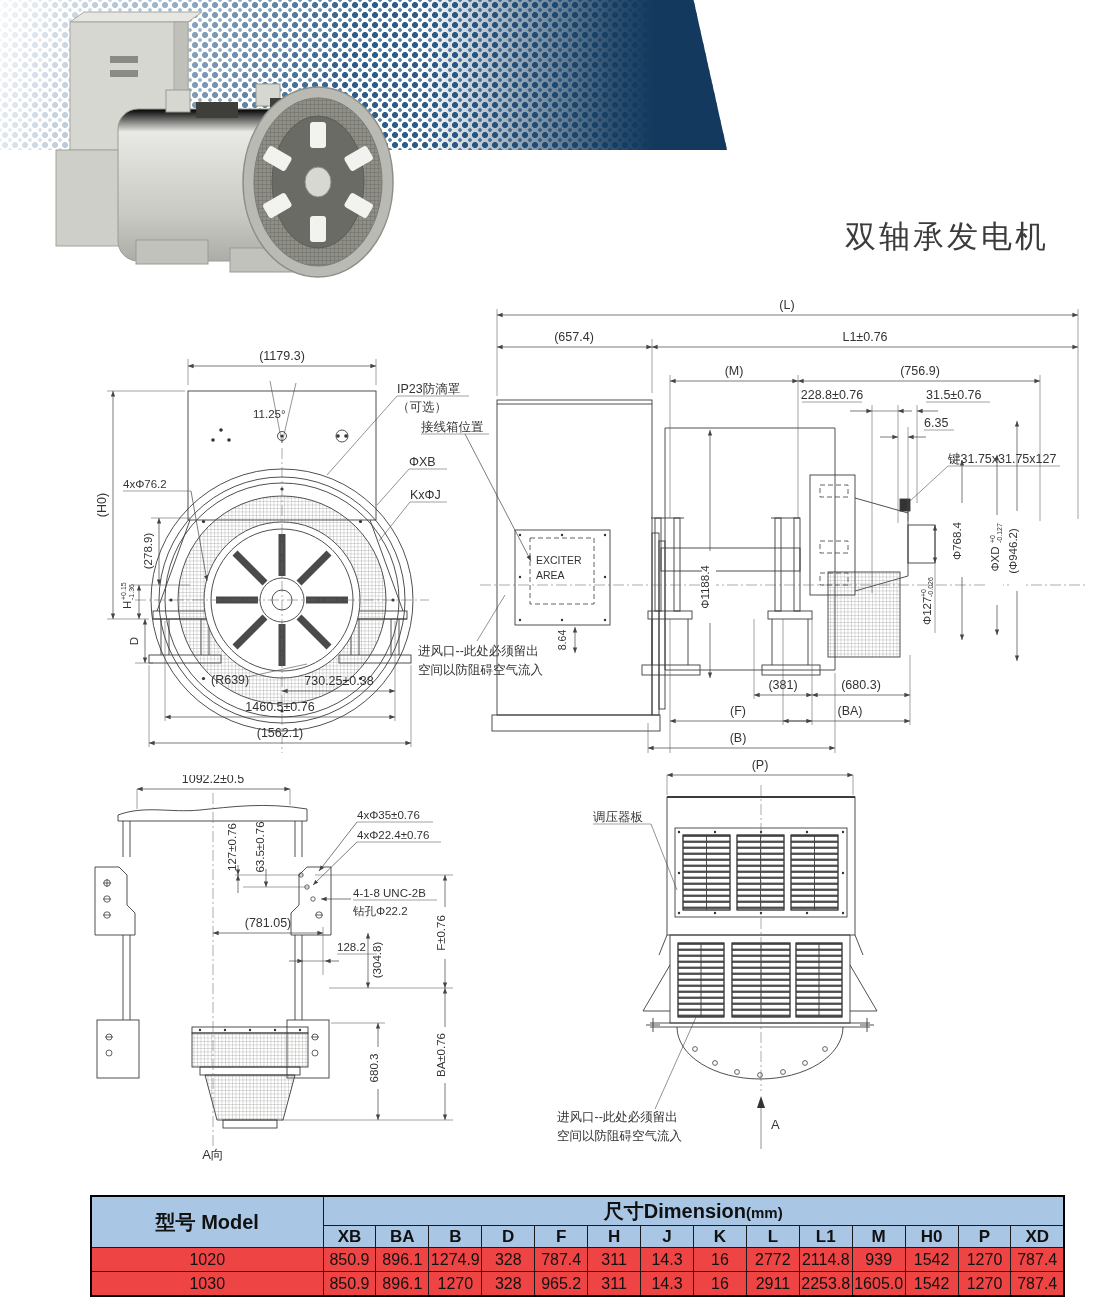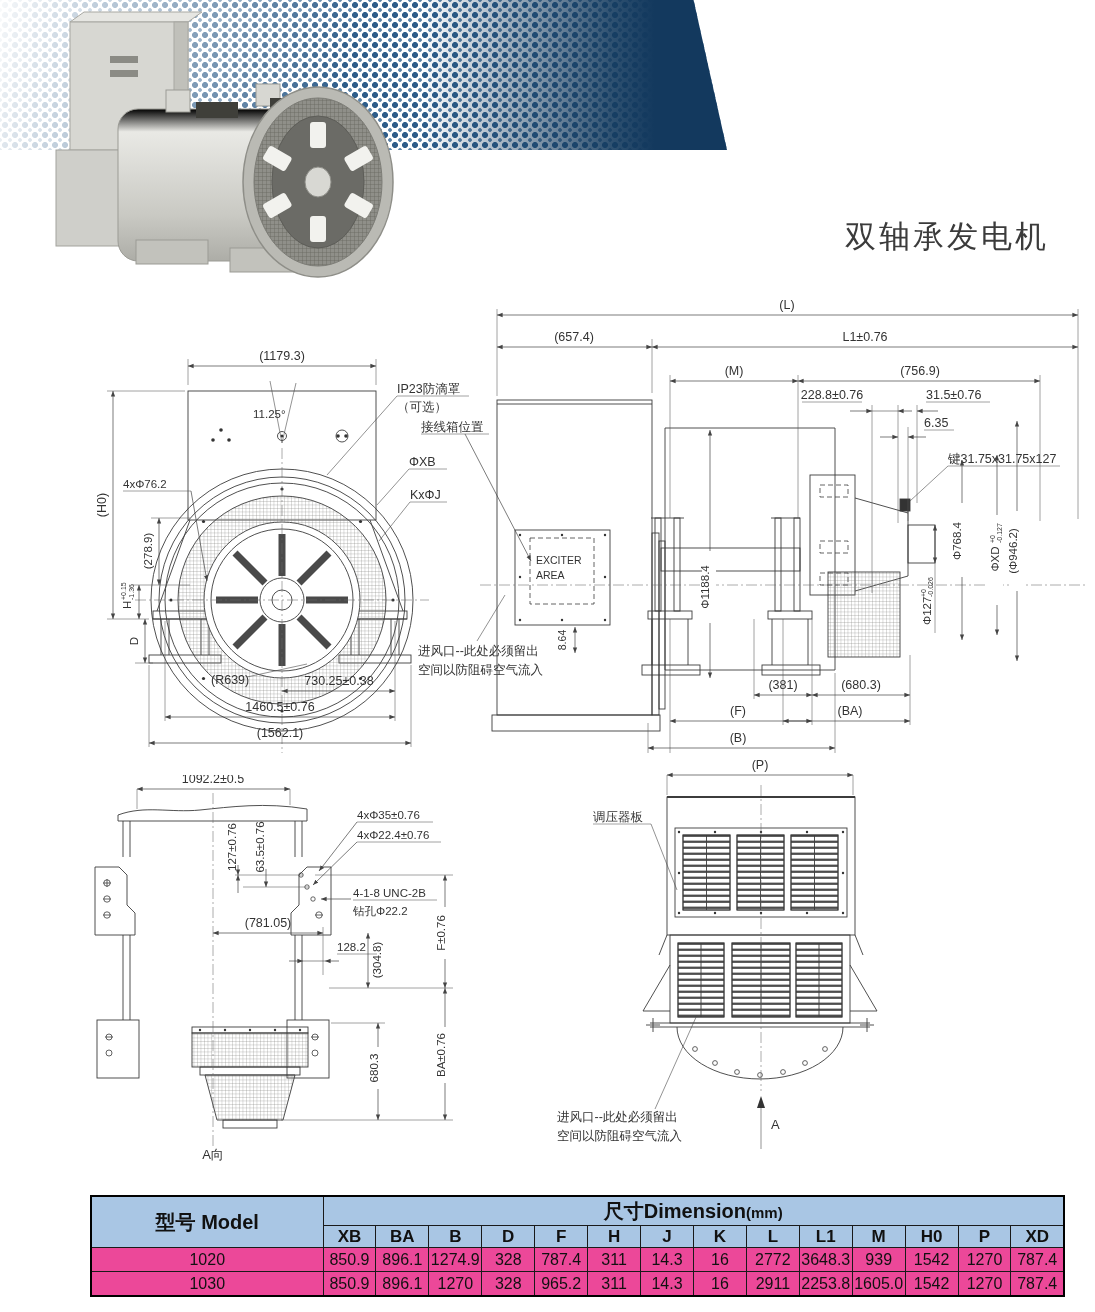--- a/index.html
+++ b/index.html
@@ -27,21 +27,21 @@
   .ms{stroke:#444;stroke-width:.7;fill:none;marker-start:url(#arr)}
   .ext{stroke:#555;stroke-width:.55;fill:none}
   .cl{stroke:#666;stroke-width:.55;fill:none;stroke-dasharray:11 3 2 3}
   .dsh{stroke:#3c3c3c;stroke-width:.8;fill:none;stroke-dasharray:5 3}
   .t10{font-size:10.5px}.t11{font-size:11.5px}.t12{font-size:12.5px}.t13{font-size:13px}.t7{font-size:7px}
   .mid{text-anchor:middle}
   .dim-table{position:absolute;left:90px;top:1195px;width:975px;border-collapse:collapse;
      table-layout:fixed;color:#111;border:2px solid #000;}
   .dim-table th,.dim-table td{border:1px solid #1a1a1a;text-align:center;padding:0;overflow:hidden;}
   .hd{background:#a9c6e4;}
-  .dim-table td{background:#ec4899;font-size:16px;height:23px;}
+  .dim-table td{background:#ef4444;font-size:16px;height:23px;}
   .model-h{font-size:20px;font-weight:bold;}
   .dimh{font-size:20px;font-weight:bold;height:28px;}
   .dimh .unit{font-size:15px;}
   .colh{font-size:17px;font-weight:bold;height:21px;}
   .modcell{font-size:18px;}
 </style>
 </head>
 <body>
 
 <svg width="0" height="0" style="position:absolute" aria-hidden="true">
@@ -571,21 +571,21 @@
     <td class="modcell">1020</td>
     <td>850.9</td>
     <td>896.1</td>
     <td>1274.9</td>
     <td>328</td>
     <td>787.4</td>
     <td>311</td>
     <td>14.3</td>
     <td>16</td>
     <td>2772</td>
-    <td>3648.3</td>
+    <td>2114.8</td>
     <td>939</td>
     <td>1542</td>
     <td>1270</td>
     <td>787.4</td>
   </tr>
   <tr>
     <td class="modcell">1030</td>
     <td>850.9</td>
     <td>896.1</td>
     <td>1270</td>

